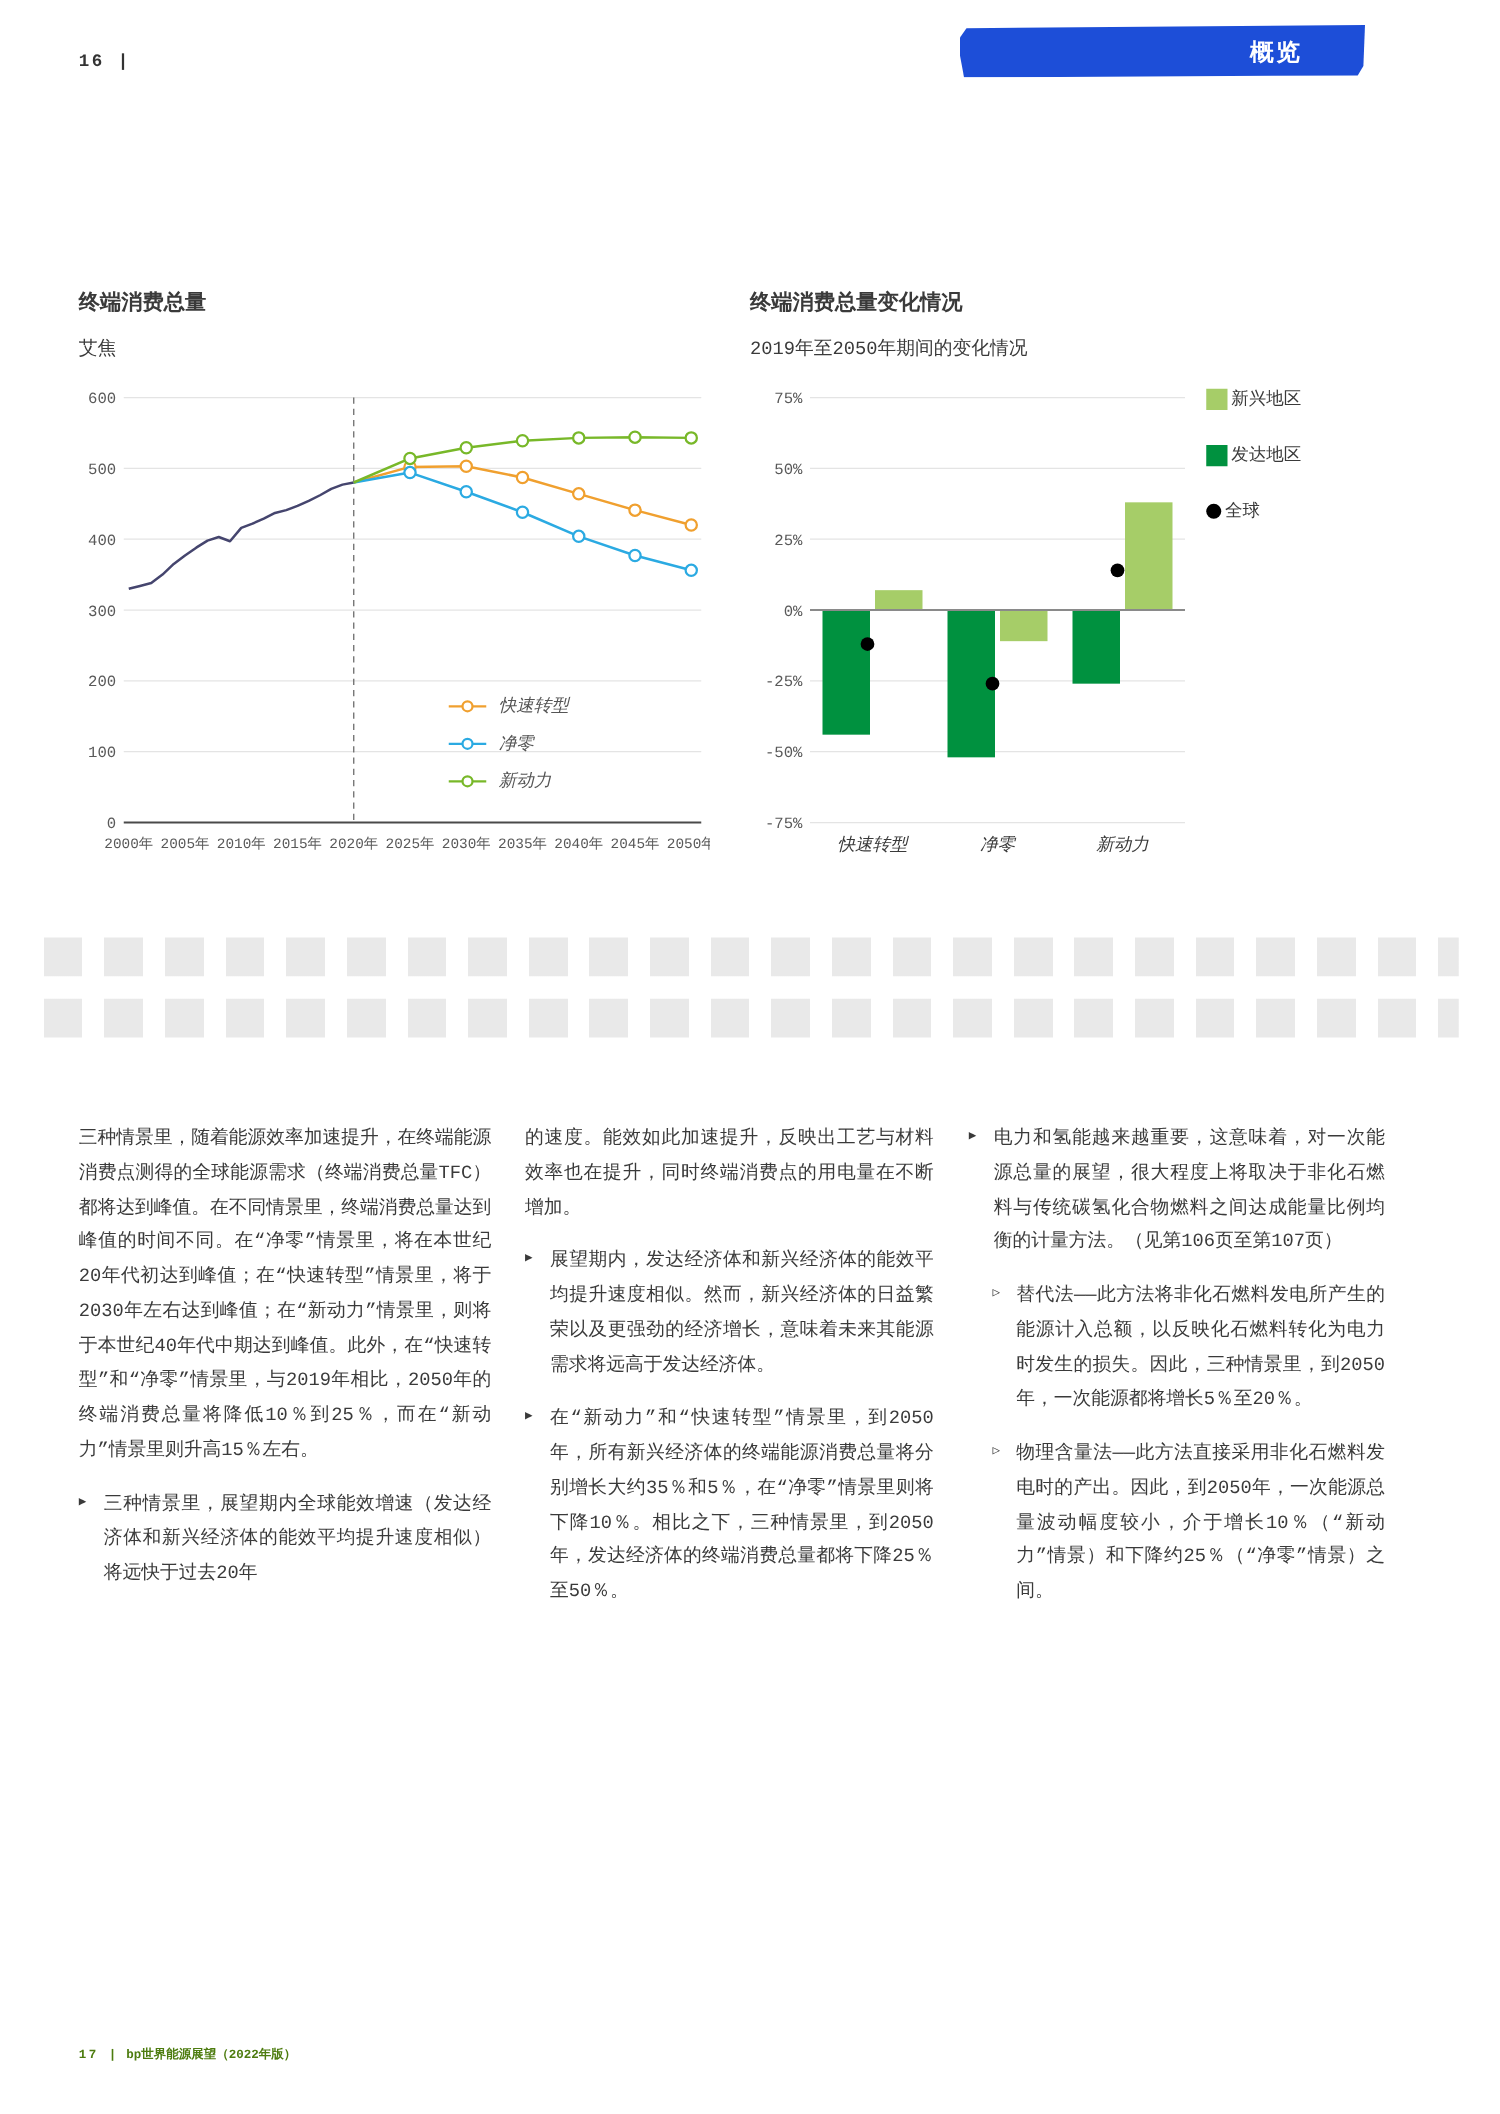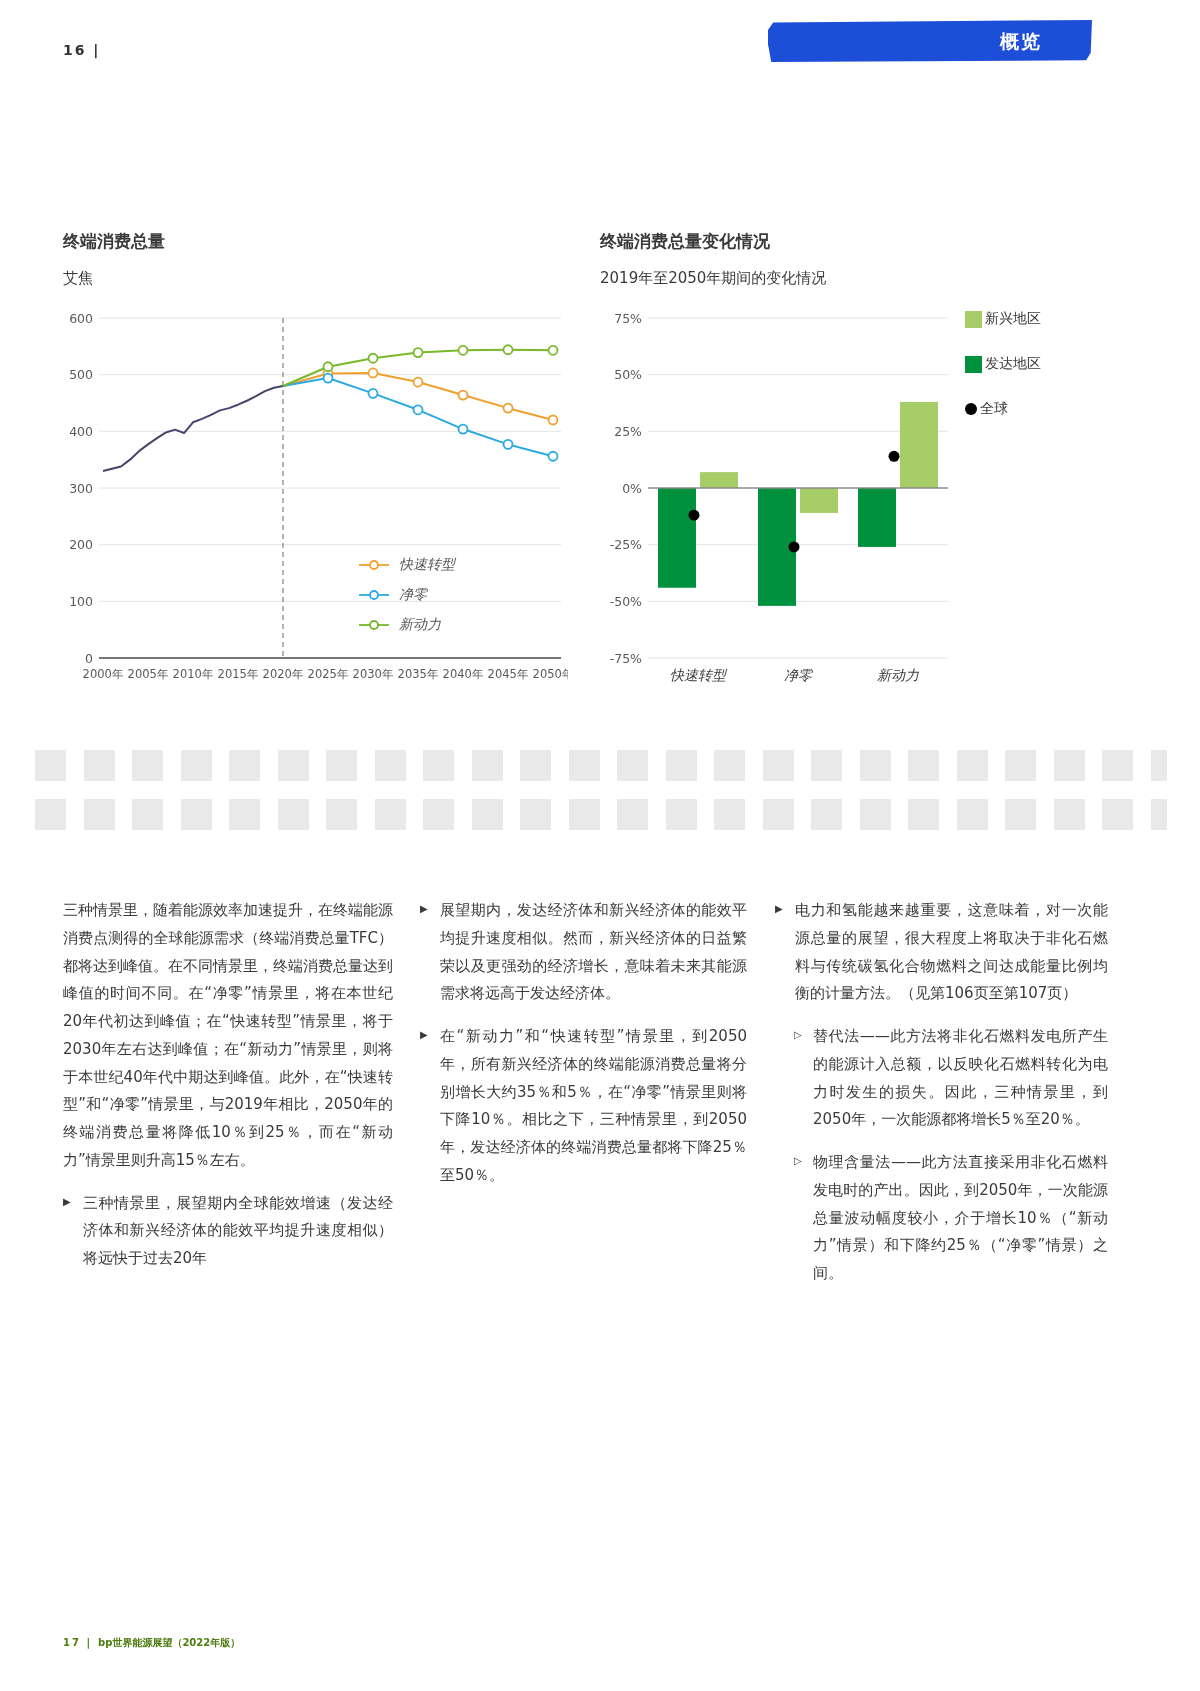--- a/index.html
+++ b/index.html
@@ -1,18 +1,18 @@
 <!DOCTYPE html>
 <html><head>
 <meta charset="utf-8">
 <style>
   * { margin:0; padding:0; box-sizing:border-box; }
   html,body { background:#ffffff; }
   body { font-family:"DejaVu Sans","Liberation Sans",sans-serif; color:#3a3a3a; }
-  .page { position:relative; width:1200px; height:1691px; background:#fff; overflow:hidden; }
+  .page { position:relative; width:1200px; height:1691px; background:#fff; overflow:hidden;font-family:Liberation Mono, monospace; }
 
   .pagenum { position:absolute; left:63px; top:42px; font-size:14px; font-weight:bold; color:#333; letter-spacing:2px; }
 
   .banner { position:absolute; left:768px; top:20px; width:324px; height:42px; background:#1d4ed8;
             clip-path: polygon(0 24%, 1.6% 6%, 100% 0, 99.6% 78%, 98.2% 96%, 1% 100%, 0 58%); }
   .banner span { position:absolute; right:50px; top:9px; color:#fff; font-size:19px; font-weight:bold; letter-spacing:2px; }
 
   .title { position:absolute; left:63px; top:112px; font-size:32px; font-weight:bold; color:#3d3d3d; letter-spacing:1px; }
 
   .chart-block { position:absolute; top:230px; }
@@ -197,20 +197,21 @@
 
   <div class="col" id="col1">
     <p class="body-p">三种情景里，随着能源效率加速提升，在终端能源消费点测得的全球能源需求（终端消费总量TFC）都将达到峰值。在不同情景里，终端消费总量达到峰值的时间不同。在“净零”情景里，将在本世纪20年代初达到峰值；在“快速转型”情景里，将于2030年左右达到峰值；在“新动力”情景里，则将于本世纪40年代中期达到峰值。此外，在“快速转型”和“净零”情景里，与2019年相比，2050年的终端消费总量将降低10％到25％，而在“新动力”情景里则升高15％左右。</p>
     <div class="bullet">
       <span class="bmark">▶</span>
       <p class="body-p">三种情景里，展望期内全球能效增速（发达经济体和新兴经济体的能效平均提升速度相似）将远快于过去20年</p>
     </div>
   </div>
 
   <div class="col" id="col2">
+    <p class="body-p">的速度。能效如此加速提升，反映出工艺与材料效率也在提升，同时终端消费点的用电量在不断增加。</p>
     <div class="bullet">
       <span class="bmark">▶</span>
       <p class="body-p">展望期内，发达经济体和新兴经济体的能效平均提升速度相似。然而，新兴经济体的日益繁荣以及更强劲的经济增长，意味着未来其能源需求将远高于发达经济体。</p>
     </div>
     <div class="bullet">
       <span class="bmark">▶</span>
       <p class="body-p">在“新动力”和“快速转型”情景里，到2050年，所有新兴经济体的终端能源消费总量将分别增长大约35％和5％，在“净零”情景里则将下降10％。相比之下，三种情景里，到2050年，发达经济体的终端消费总量都将下降25％至50％。</p>
     </div>
   </div>
 

